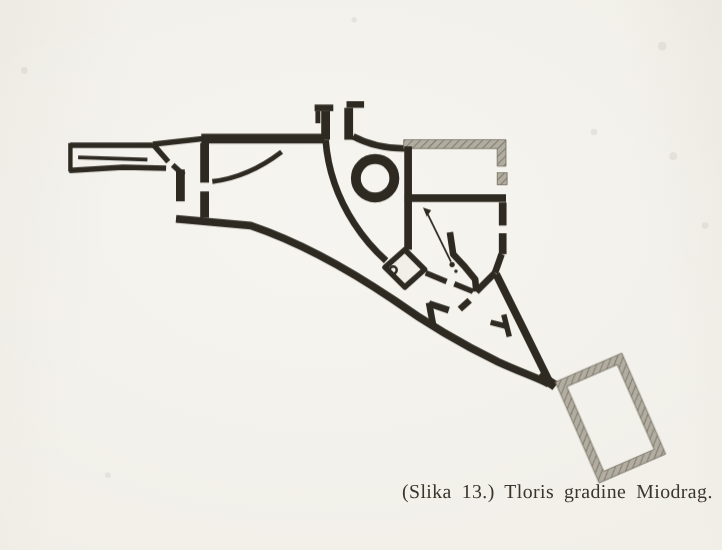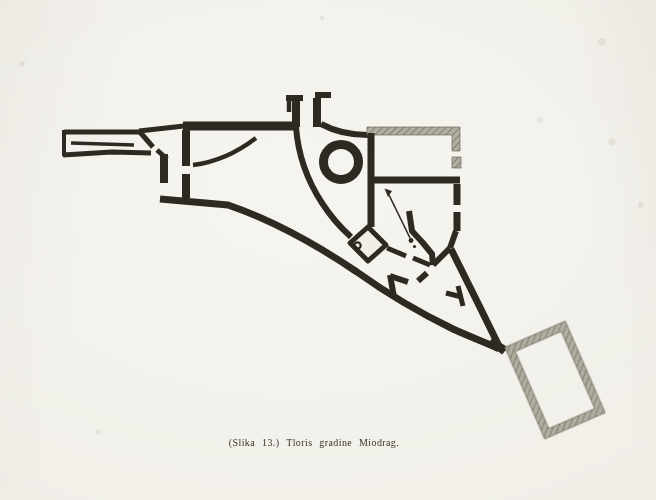--- a/index.html
+++ b/index.html
@@ -16,23 +16,23 @@
       linear-gradient(260deg, rgba(120,112,95,.06), rgba(0,0,0,0) 14%),
       var(--paper,#f1efe8);
   }
   svg{position:absolute;left:0;top:0;}
   .ink{stroke:var(--ink,#2e2a22);fill:none;stroke-linejoin:round;}
   .ink-fill{fill:var(--ink,#2e2a22);stroke:none;}
   .hatchband{fill:url(#hatch);stroke:var(--hatch_edge,#6e685c);stroke-width:.7;}
   .speck{fill:var(--ink,#2e2a22);opacity:.07;}
   .caption{
     position:absolute;top:437px;left:0;width:628px;
-    text-align:center;
-    font-size:10px;color:var(--caption_ink,#3a352c);
-    letter-spacing:.4px;word-spacing:4px;
+    text-align:right;
+    font-size:18px;color:var(--caption_ink,#3a352c);
+    letter-spacing:.4px;word-spacing:4px;padding-left:20px;
   }
 </style>
 </head>
 <body>
 
 <div class="page">
 
   <svg width="656" height="500" viewBox="0 0 656 500">
     <defs>
       <pattern id="hatch" width="5" height="5" patternUnits="userSpaceOnUse" patternTransform="rotate(45)">

